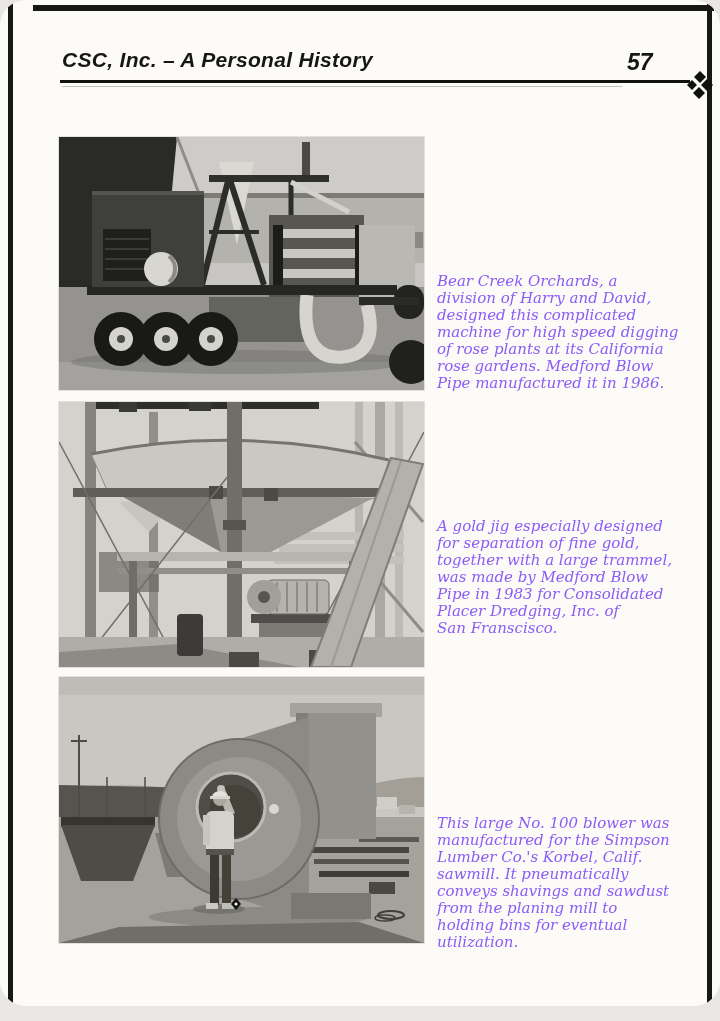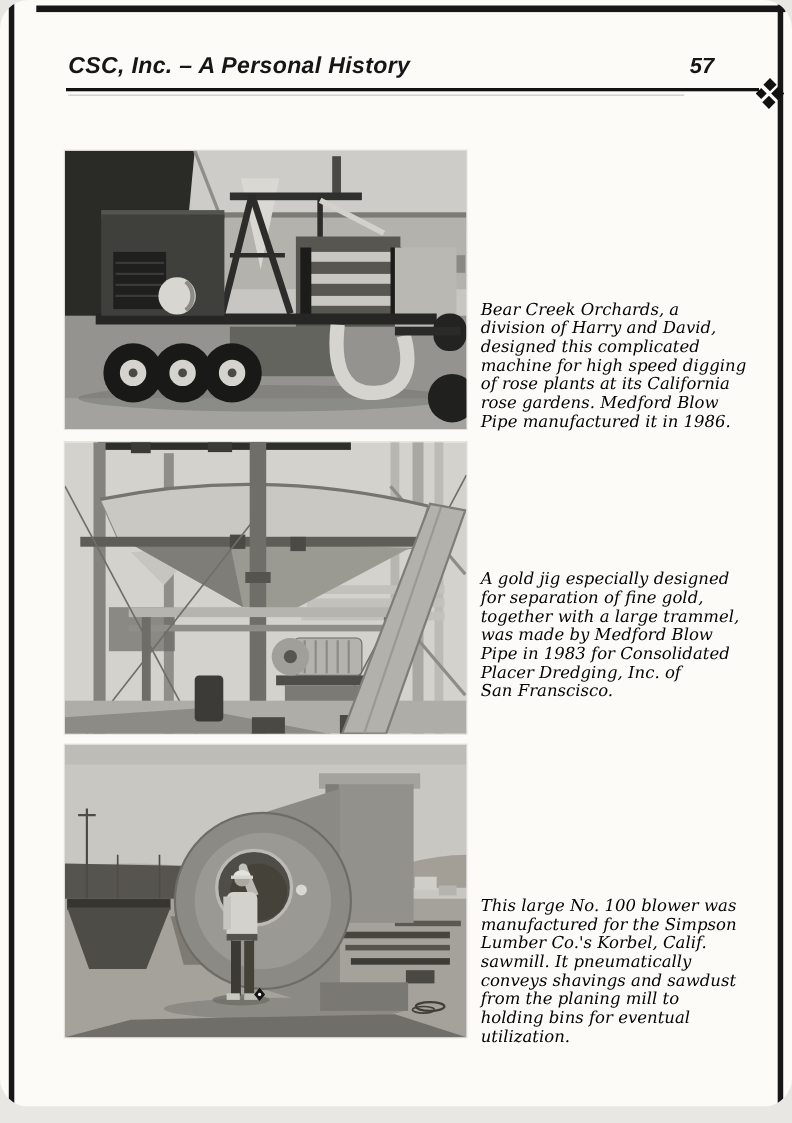--- a/index.html
+++ b/index.html
@@ -7,29 +7,29 @@
         font-family:"Liberation Sans",sans-serif;color:#161616;border-radius:26px;}
   
   .bar{position:absolute;background:#171717;}
   #bar-top{left:33px;top:5px;width:681px;height:6px;}
   #bar-left{left:8px;top:0;width:5px;height:1013px;}
   #bar-right{left:707px;top:4px;width:5px;height:1017px;}
   #bar-bottom{left:8px;top:1007px;width:410px;height:6px;}
   
   #hdr-title{position:absolute;left:62px;top:48px;font-size:21px;font-weight:700;font-style:italic;
              letter-spacing:.3px;white-space:nowrap;}
-  #hdr-num{position:absolute;left:627px;top:49px;font-size:20px;font-weight:700;font-style:italic;}
+  #hdr-num{position:absolute;left:627px;top:49px;font-size:23px;font-weight:700;font-style:italic;}
   #hdr-rule{position:absolute;left:60px;top:80px;width:630px;height:3px;background:#121212;}
   #hdr-rule-echo{position:absolute;left:62px;top:86px;width:560px;height:1px;background:#c2c1bd;}
   #hdr-ornament{position:absolute;left:687px;top:71px;width:26px;height:28px;}
   
   .photo{position:absolute;box-shadow:0 0 0 1px rgba(0,0,0,.10);}
   .photo svg{display:block;}
   .caption{position:absolute;width:262px;font-family:"DejaVu Serif","Liberation Serif",serif;
-           font-style:italic;font-size:15px;line-height:17px;color:#000000;white-space:pre-line;}
+           font-style:italic;font-size:15px;line-height:17px;color:#8b5cf6;white-space:pre-line;}
   #photo-1{left:59px;top:137px;}
   #cap-1{left:437px;top:273px;}
   #photo-2{left:59px;top:402px;}
   #cap-2{left:437px;top:518px;}
   #photo-3{left:59px;top:677px;}
   #cap-3{left:437px;top:787px;margin-top:28px;}
 </style>
 </head>
 <body>
 

